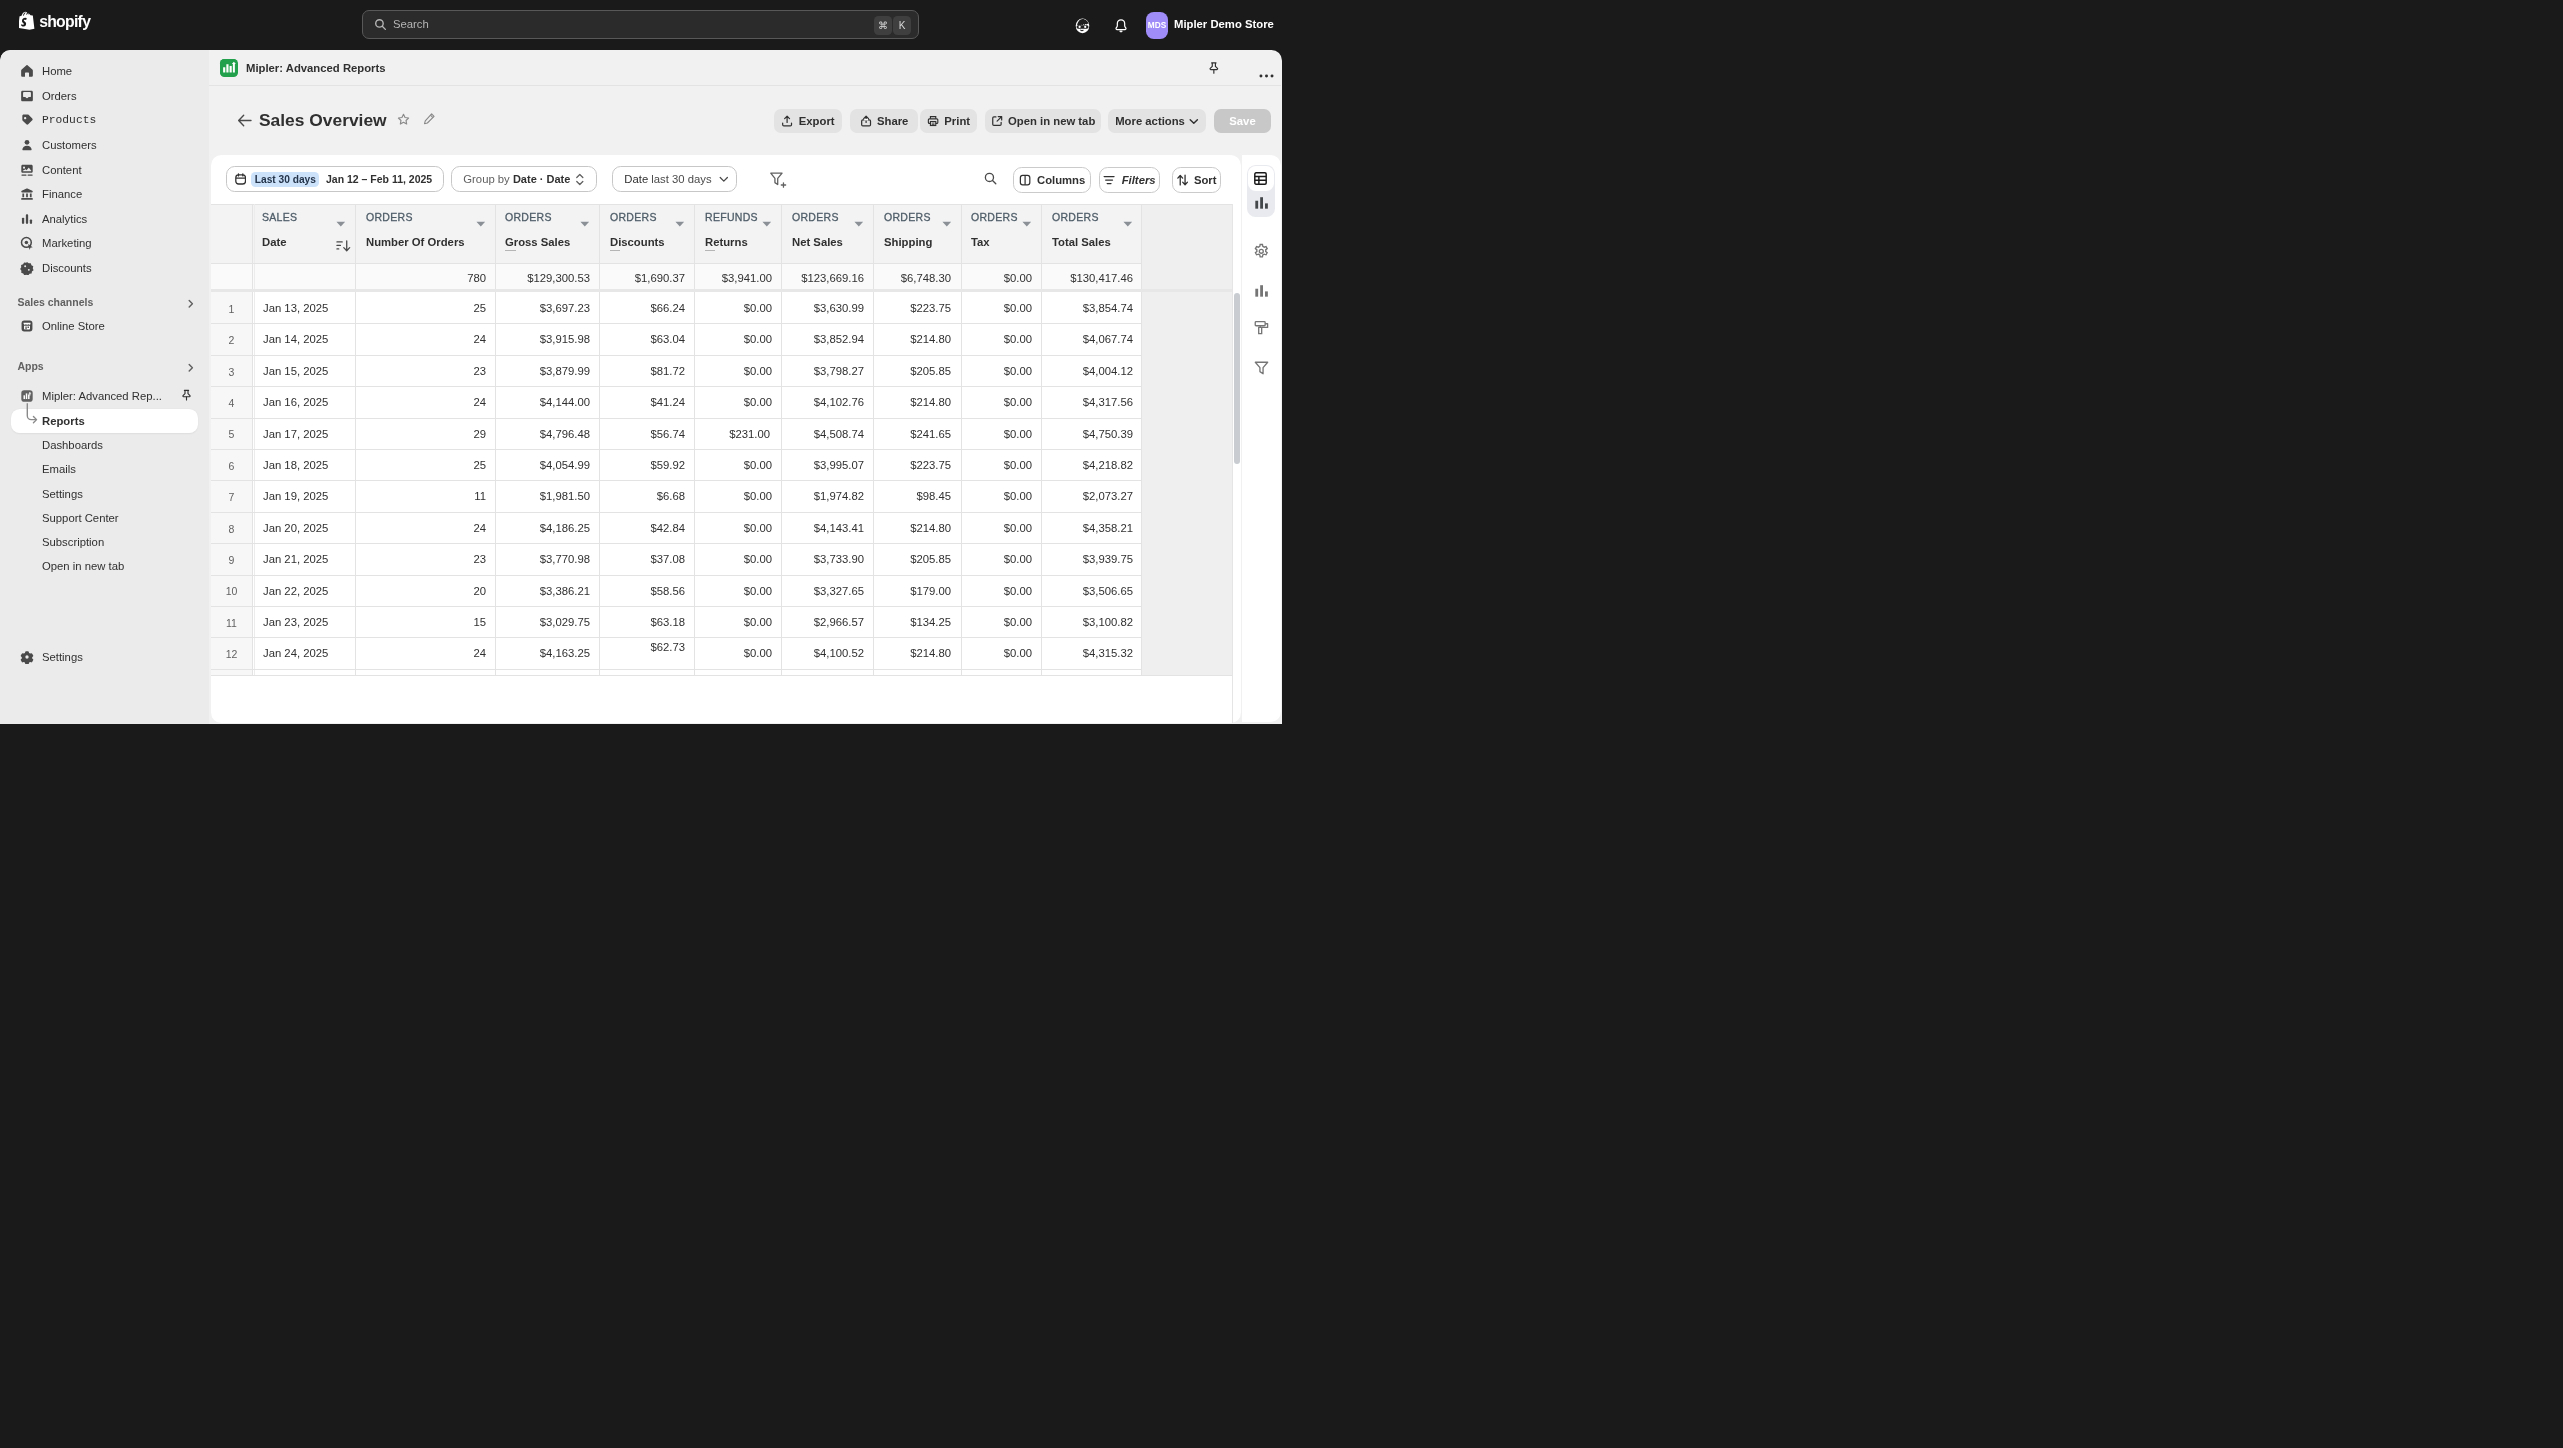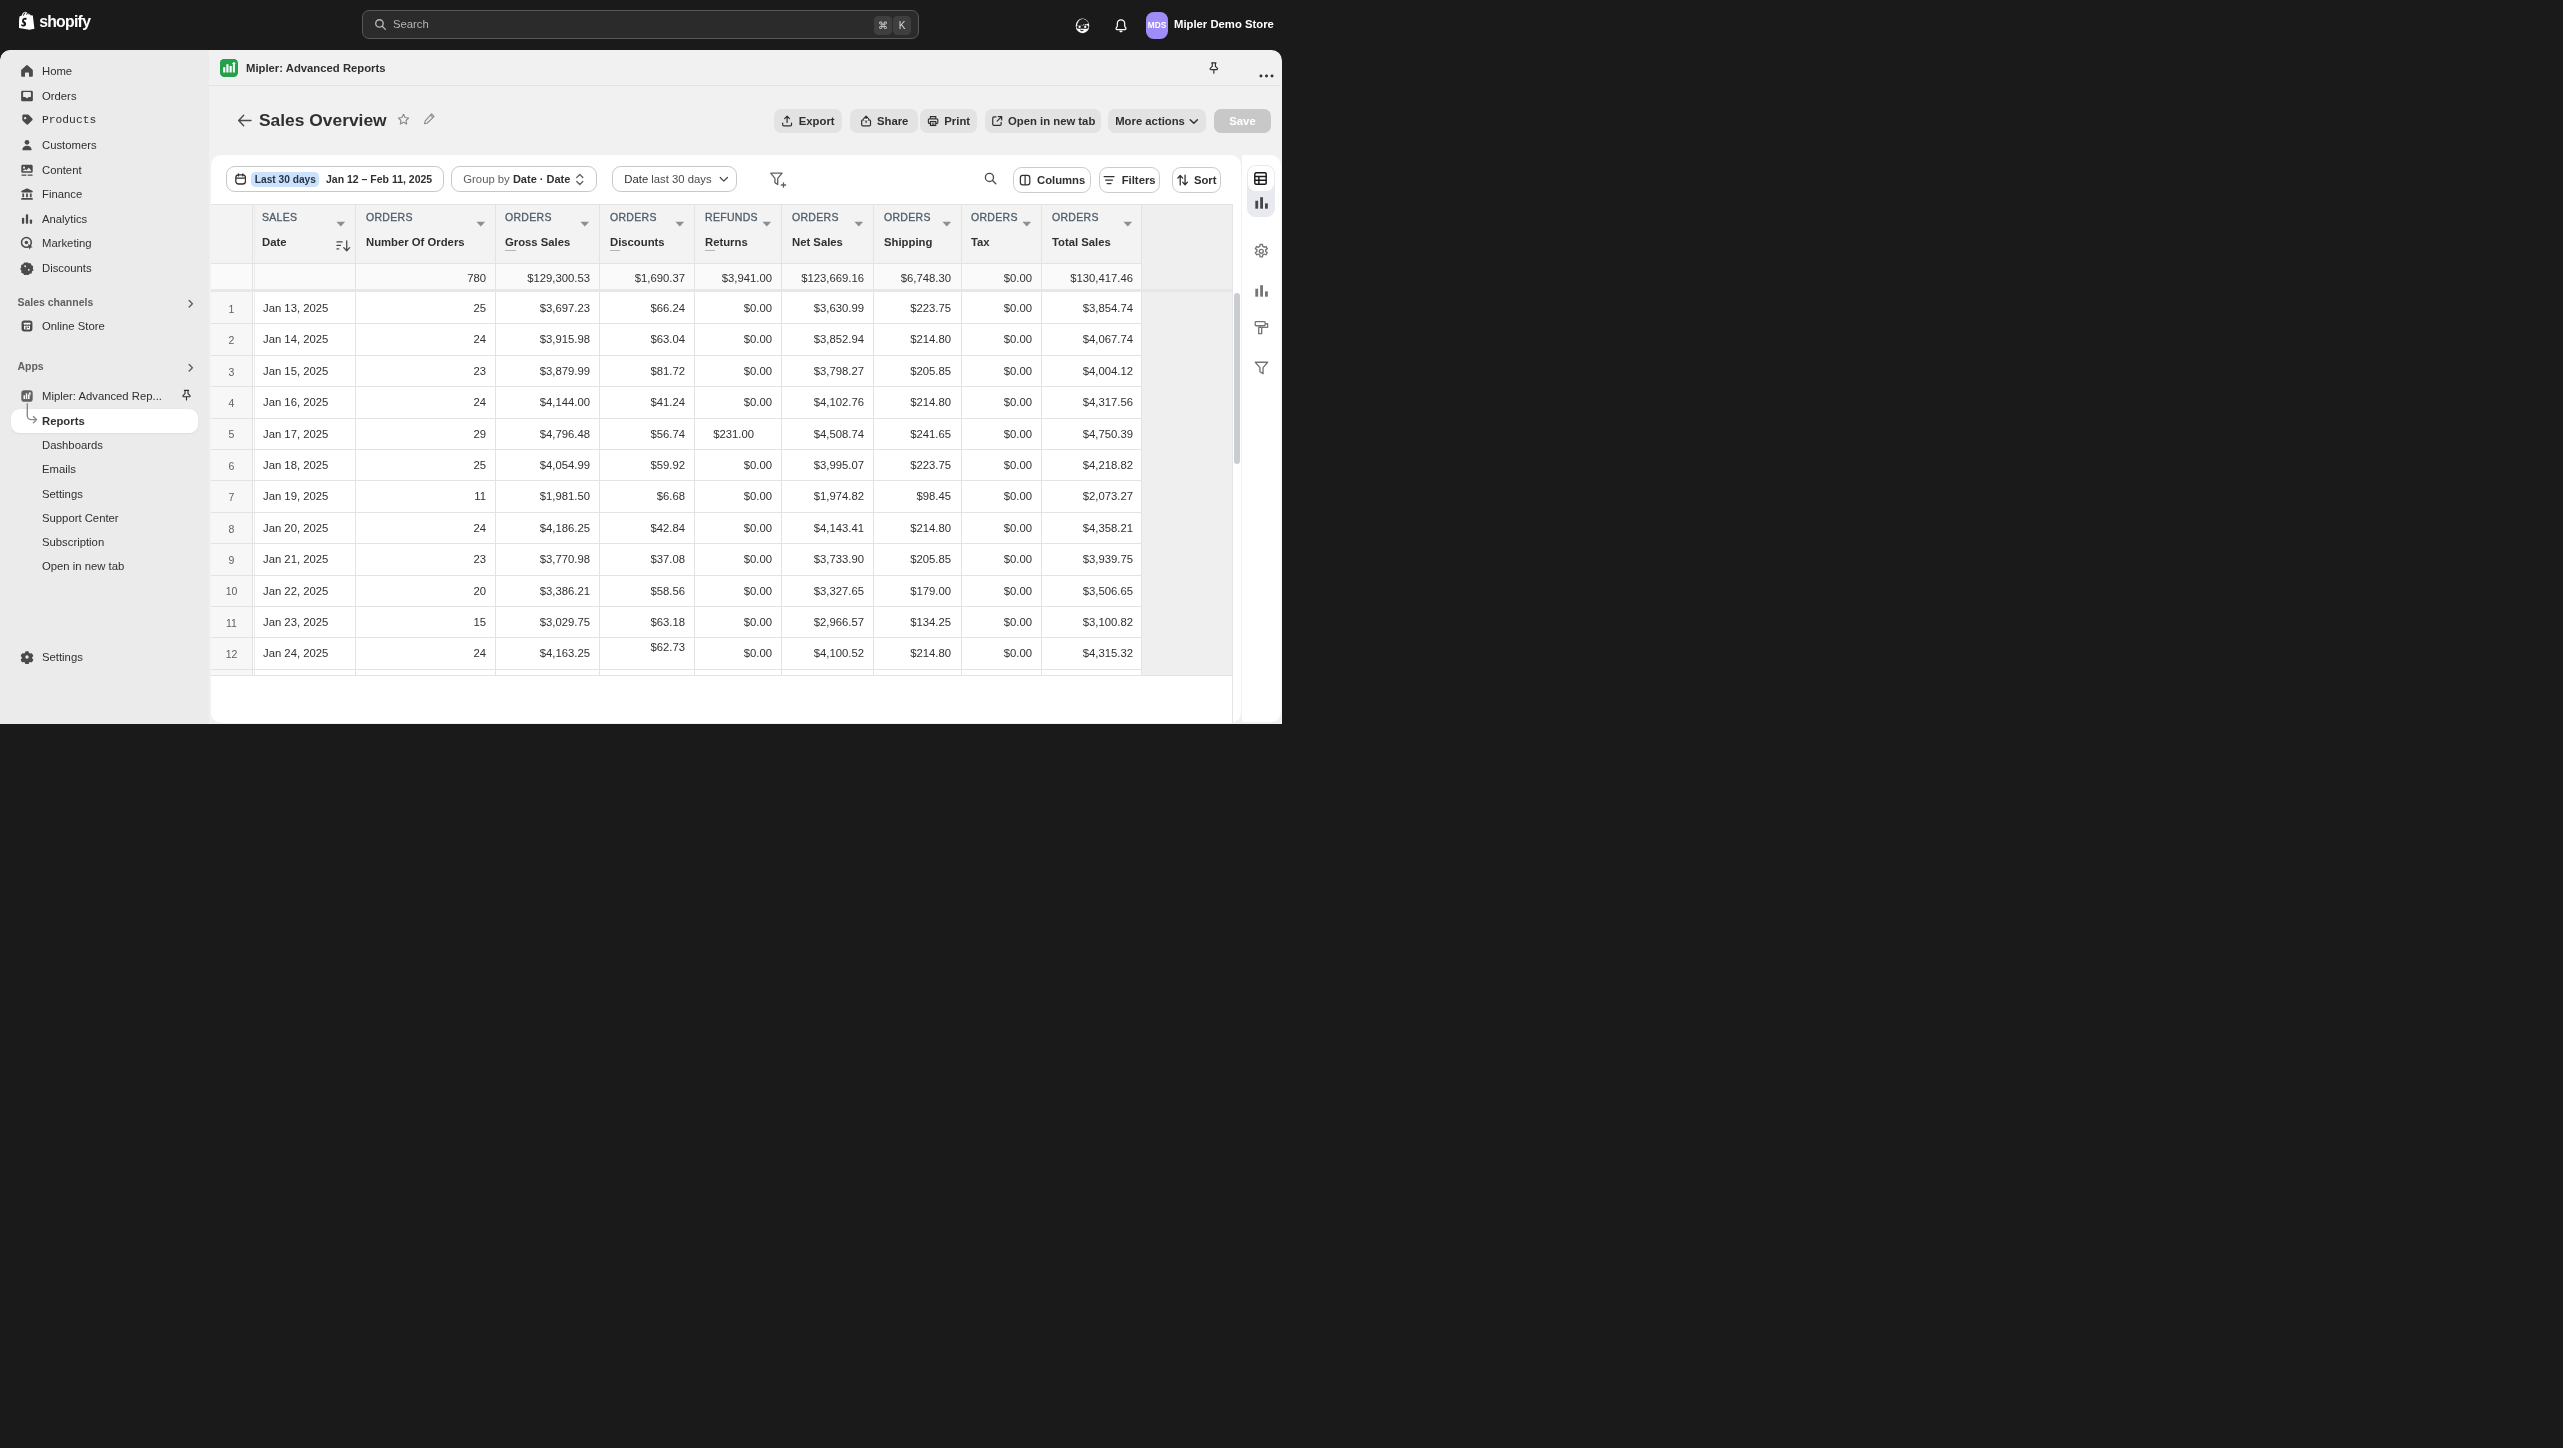--- a/index.html
+++ b/index.html
@@ -318,21 +318,21 @@
           <path d="M16.6 13.6v5 M14.1 16.1h5" stroke="#616161" stroke-width="1.5" stroke-linecap="round"></path>
         </svg></div>
 <div class="abs" style="left:773px;top:16.6px;"><svg width="13" height="13" viewBox="0 0 16 16">
           <circle cx="6.7" cy="6.7" r="5" fill="none" stroke="#4a4a4a" stroke-width="1.6"></circle>
           <line x1="10.5" y1="10.5" x2="14.5" y2="14.5" stroke="#4a4a4a" stroke-width="1.6" stroke-linecap="round"></line>
         </svg></div>
 <div class="wbtn" style="left:802px;width:78px;"><svg width="12.2" height="12.2" viewBox="0 0 16 16">
           <rect x="1.8" y="1.8" width="12.4" height="12.4" rx="3" fill="none" stroke="#303030" stroke-width="1.6"></rect>
           <path d="M8 2v12" stroke="#303030" stroke-width="1.6"></path>
         </svg>Columns</div>
-<div class="wbtn" style="left:888px;width:61px;"><svg width="12.2" height="10.5" viewBox="0 0 16 13">
+<div class="wbtn" style="left:888px;width:61px;font-style:italic;"><svg width="12.2" height="10.5" viewBox="0 0 16 13">
           <path d="M1.5 1.7h13 M3.5 6.3h9 M5.5 10.9h5" stroke="#303030" stroke-width="1.7" stroke-linecap="round"></path>
         </svg>Filters</div>
 <div class="wbtn" style="left:961px;width:49px;"><svg width="11.3" height="12.2" viewBox="0 0 14 15">
           <path d="M4 13.5v-11 M1 5 4 1.8 7 5" fill="none" stroke="#303030" stroke-width="1.6" stroke-linecap="round" stroke-linejoin="round"></path>
           <path d="M10 1.5v11 M7 10 10 13.2 13 10" fill="none" stroke="#303030" stroke-width="1.6" stroke-linecap="round" stroke-linejoin="round"></path>
         </svg>Sort</div>
 <div id="tbl">
         <div class="abs" style="left:0;top:0;width:930px;height:59px;background:#f3f3f4;"></div>
 <div class="abs" style="left:0;top:59px;width:930px;height:26px;background:#fafafa;"></div>
 <div class="abs" style="left:930px;top:0;width:91px;height:471px;background:#efefef;"></div>
@@ -453,21 +453,21 @@
 <div class="cell num" style="top:192px;left:570px;width:83px;">$4,102.76</div>
 <div class="cell num" style="top:192px;left:662px;width:78px;">$214.80</div>
 <div class="cell num" style="top:192px;left:750px;width:71px;">$0.00</div>
 <div class="cell num" style="top:192px;left:830px;width:92px;">$4,317.56</div>
 <div class="hline" style="top:214px;width:930px;"></div>
 <div class="rown" style="top:224px;">5</div>
 <div class="cell" style="top:224px;left:52px;">Jan 17, 2025</div>
 <div class="cell num" style="top:224px;left:144px;width:131px;">29</div>
 <div class="cell num" style="top:224px;left:284px;width:95px;">$4,796.48</div>
 <div class="cell num" style="top:224px;left:388px;width:86px;">$56.74</div>
-<div class="cell num" style="top:224px;left:483px;width:60px;">$231.00</div>
+<div class="cell num" style="top:224px;left:483px;width:76px;">$231.00</div>
 <div class="cell num" style="top:224px;left:570px;width:83px;">$4,508.74</div>
 <div class="cell num" style="top:224px;left:662px;width:78px;">$241.65</div>
 <div class="cell num" style="top:224px;left:750px;width:71px;">$0.00</div>
 <div class="cell num" style="top:224px;left:830px;width:92px;">$4,750.39</div>
 <div class="hline" style="top:245px;width:930px;"></div>
 <div class="rown" style="top:256px;">6</div>
 <div class="cell" style="top:255px;left:52px;">Jan 18, 2025</div>
 <div class="cell num" style="top:255px;left:144px;width:131px;">25</div>
 <div class="cell num" style="top:255px;left:284px;width:95px;">$4,054.99</div>
 <div class="cell num" style="top:255px;left:388px;width:86px;">$59.92</div>

